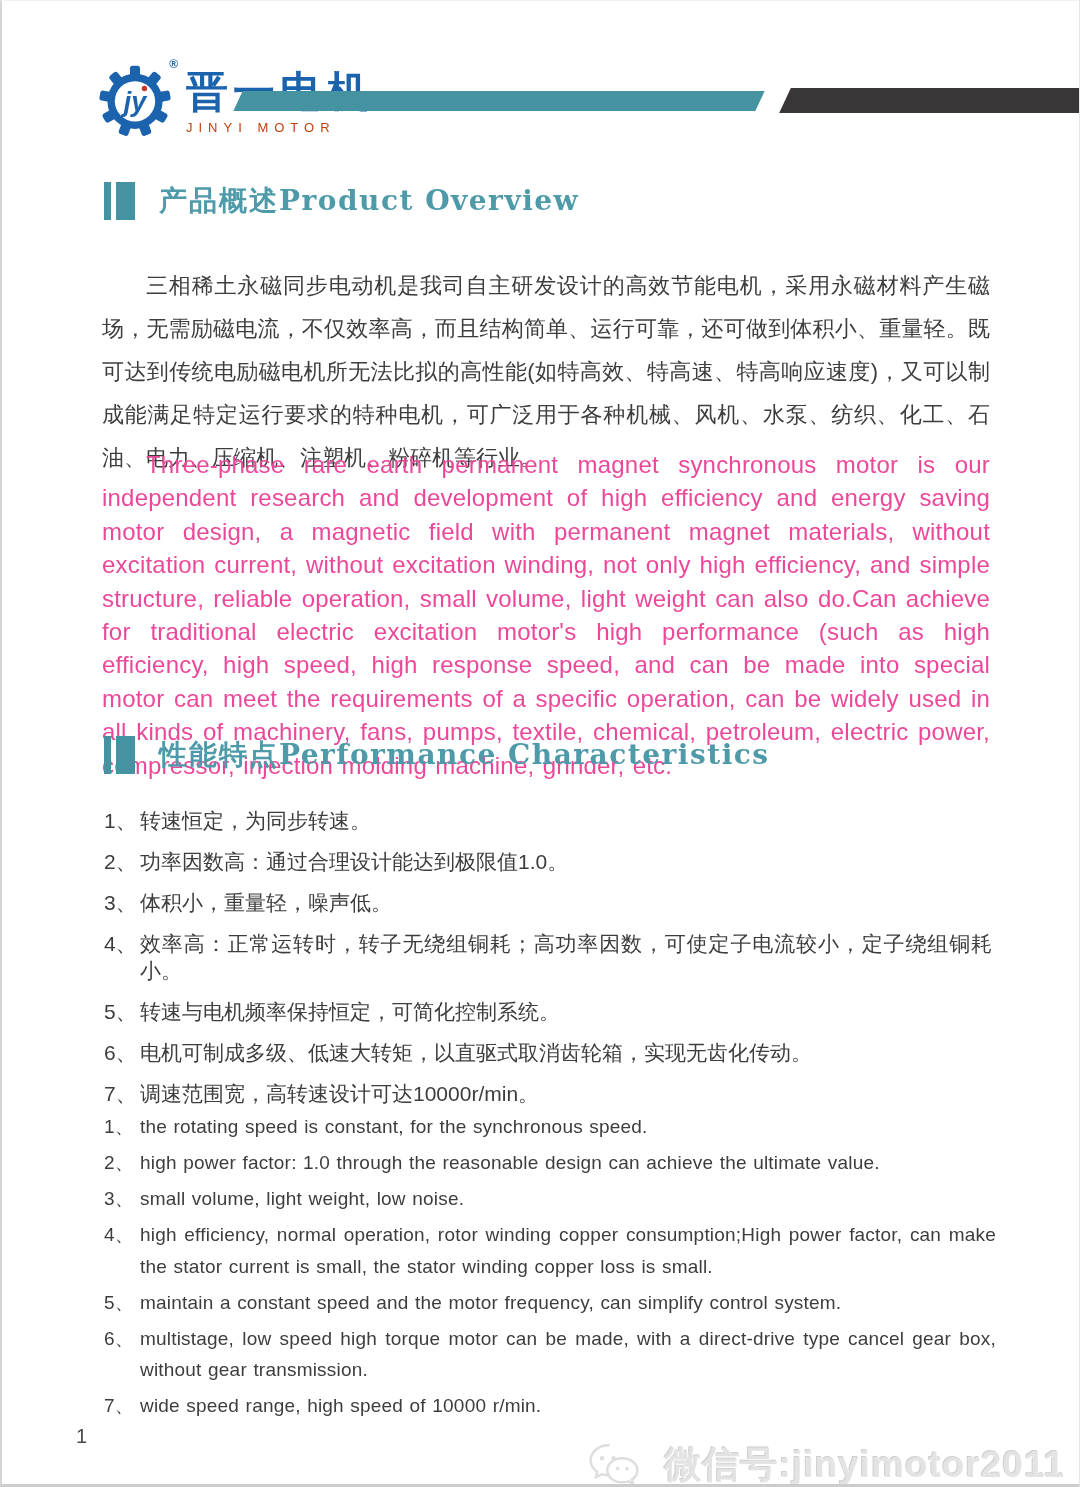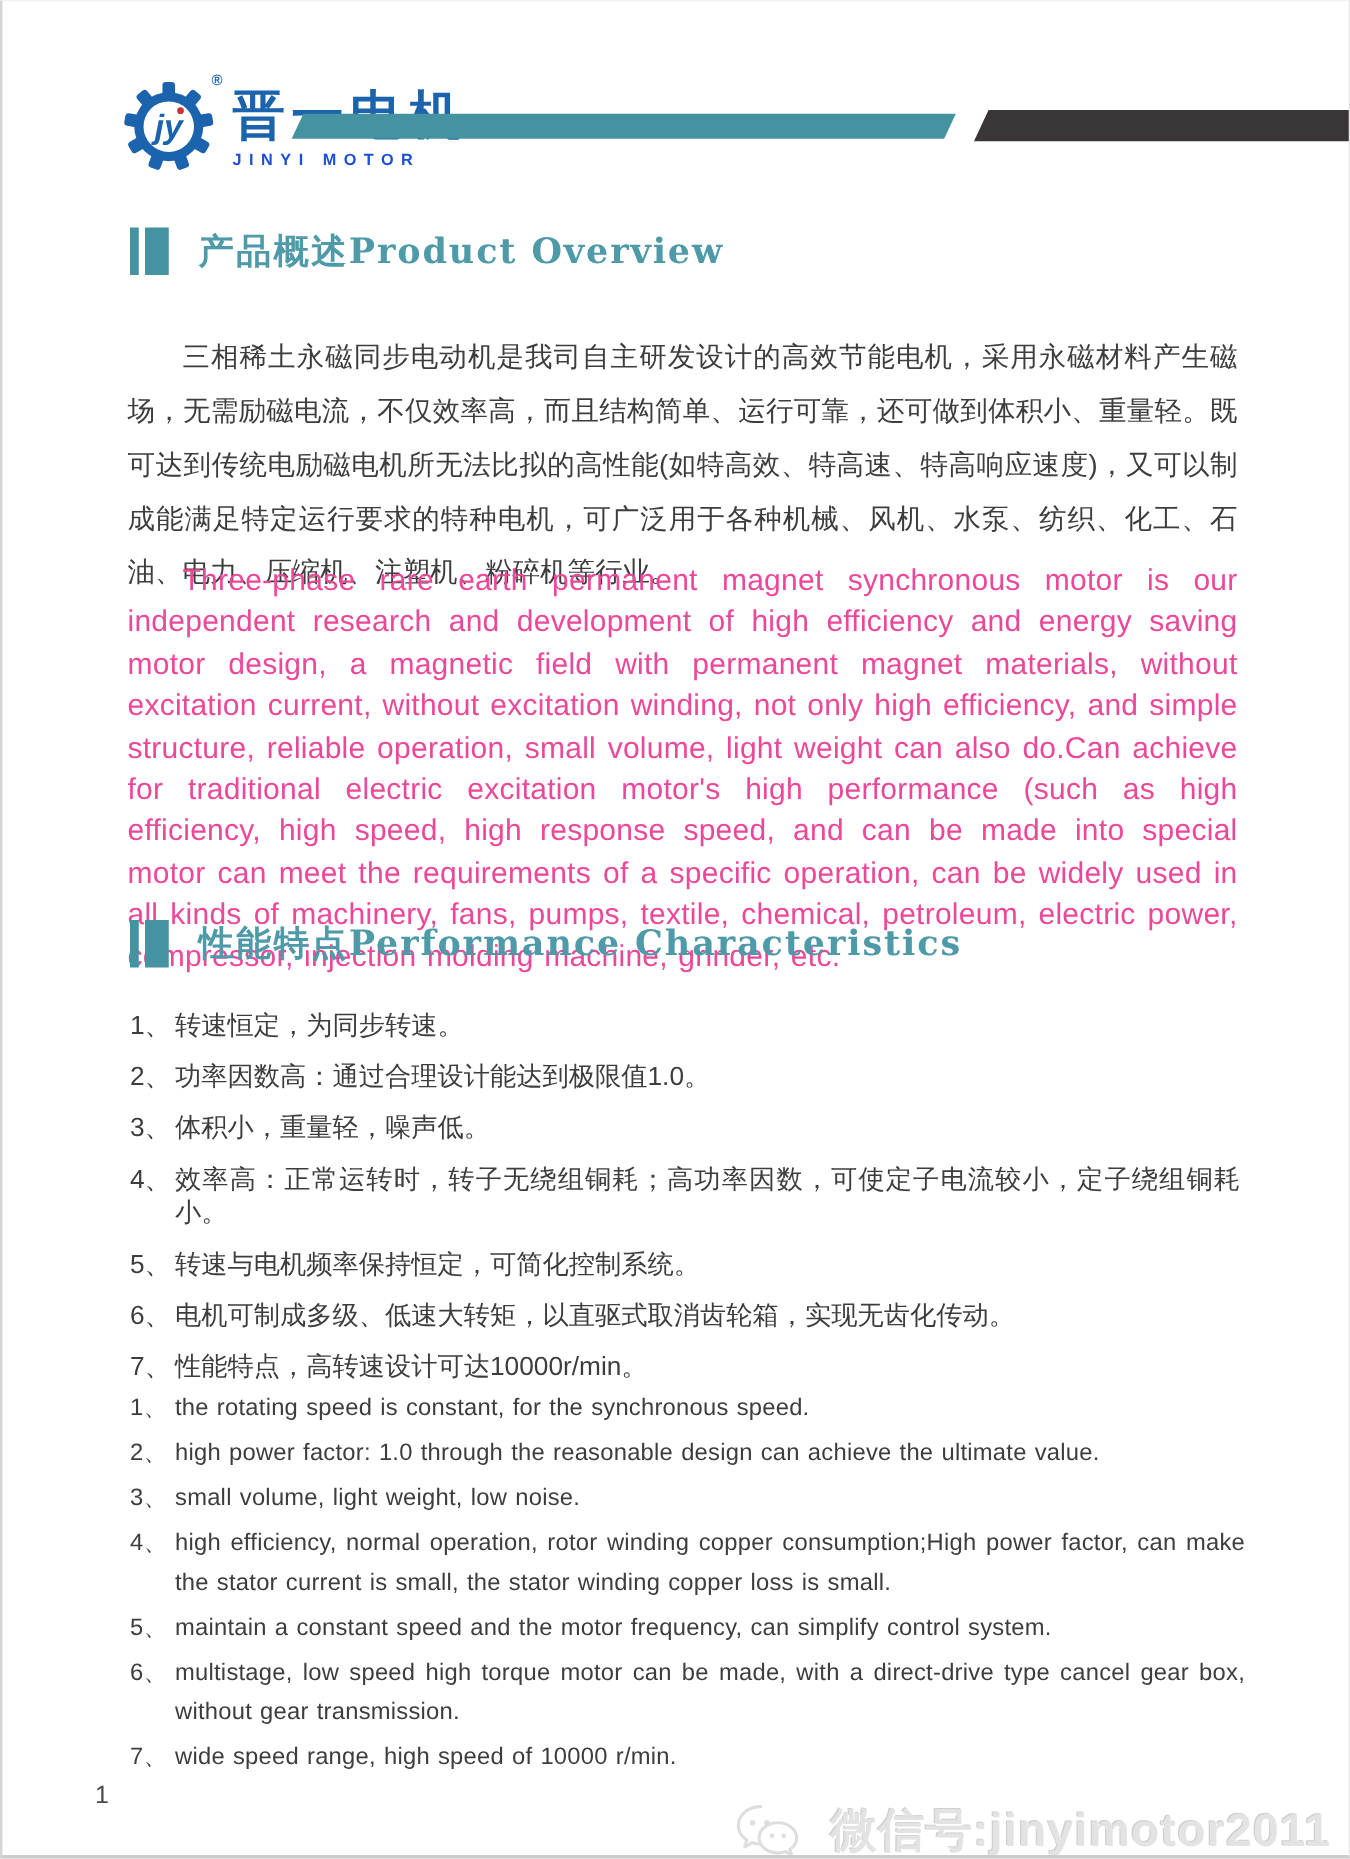--- a/index.html
+++ b/index.html
@@ -10,21 +10,21 @@
     border-bottom:3px solid #cccccc;border-top:1px solid #f2f2f2;
     font-family:"Liberation Sans",sans-serif;color:#3d3d3d;
   }
   
   .logo{position:absolute;left:96px;top:58px;display:flex;gap:14px;align-items:flex-start;}
   .gear-wrap{position:relative;width:74px;height:84px;}
   .gear-wrap svg{width:74px;height:82px;display:block;}
   .reg{position:absolute;top:-2px;right:-6px;font-size:12px;color:#1b63ac;font-weight:bold;}
   .brand{padding-top:10px;}
   .brand-cn{font-size:42px;font-weight:bold;color:#1b63ac;letter-spacing:5px;line-height:1.1;}
-  .brand-en{font-size:13px;font-weight:bold;color:#1d4ed8;letter-spacing:6px;margin-top:5px;}
+  .brand-en{font-size:13px;font-weight:normal;color:#c2410c;letter-spacing:6px;margin-top:5px;}
   .stripe-teal{position:absolute;left:236px;top:90px;width:522px;height:20px;background:#4592a1;transform:skewX(-25deg);}
   .stripe-dark{position:absolute;left:783px;top:87px;width:330px;height:25px;background:#3a3537;transform:skewX(-25deg);}
   
   .section-head{position:absolute;left:102px;display:flex;align-items:center;}
   .bar-thin{width:7px;height:38px;background:#4592a1;margin-right:5px;}
   .bar-thick{width:19px;height:38px;background:#4592a1;margin-right:24px;}
   .sec-title{font-family:"DejaVu Serif",serif;font-weight:bold;color:#4e9aa9;font-size:28px;display:flex;align-items:baseline;}
   .title-cn{letter-spacing:2px;}
   .title-en{letter-spacing:1.5px;}
   #sec1{top:181px;}
@@ -126,21 +126,21 @@
     <div class="li">
       <span class="num">5、</span>
       <span class="txt">转速与电机频率保持恒定，可简化控制系统。</span>
     </div>
     <div class="li">
       <span class="num">6、</span>
       <span class="txt">电机可制成多级、低速大转矩，以直驱式取消齿轮箱，实现无齿化传动。</span>
     </div>
     <div class="li">
       <span class="num">7、</span>
-      <span class="txt">性能特点，高转速设计可达10000r/min。</span>
+      <span class="txt">调速范围宽，高转速设计可达10000r/min。</span>
     </div>
   </div>
 
   <div class="list-en">
     <div class="li">
       <span class="num">1、</span>
       <span class="txt">the rotating speed is constant, for the synchronous speed.</span>
     </div>
     <div class="li">
       <span class="num">2、</span>

